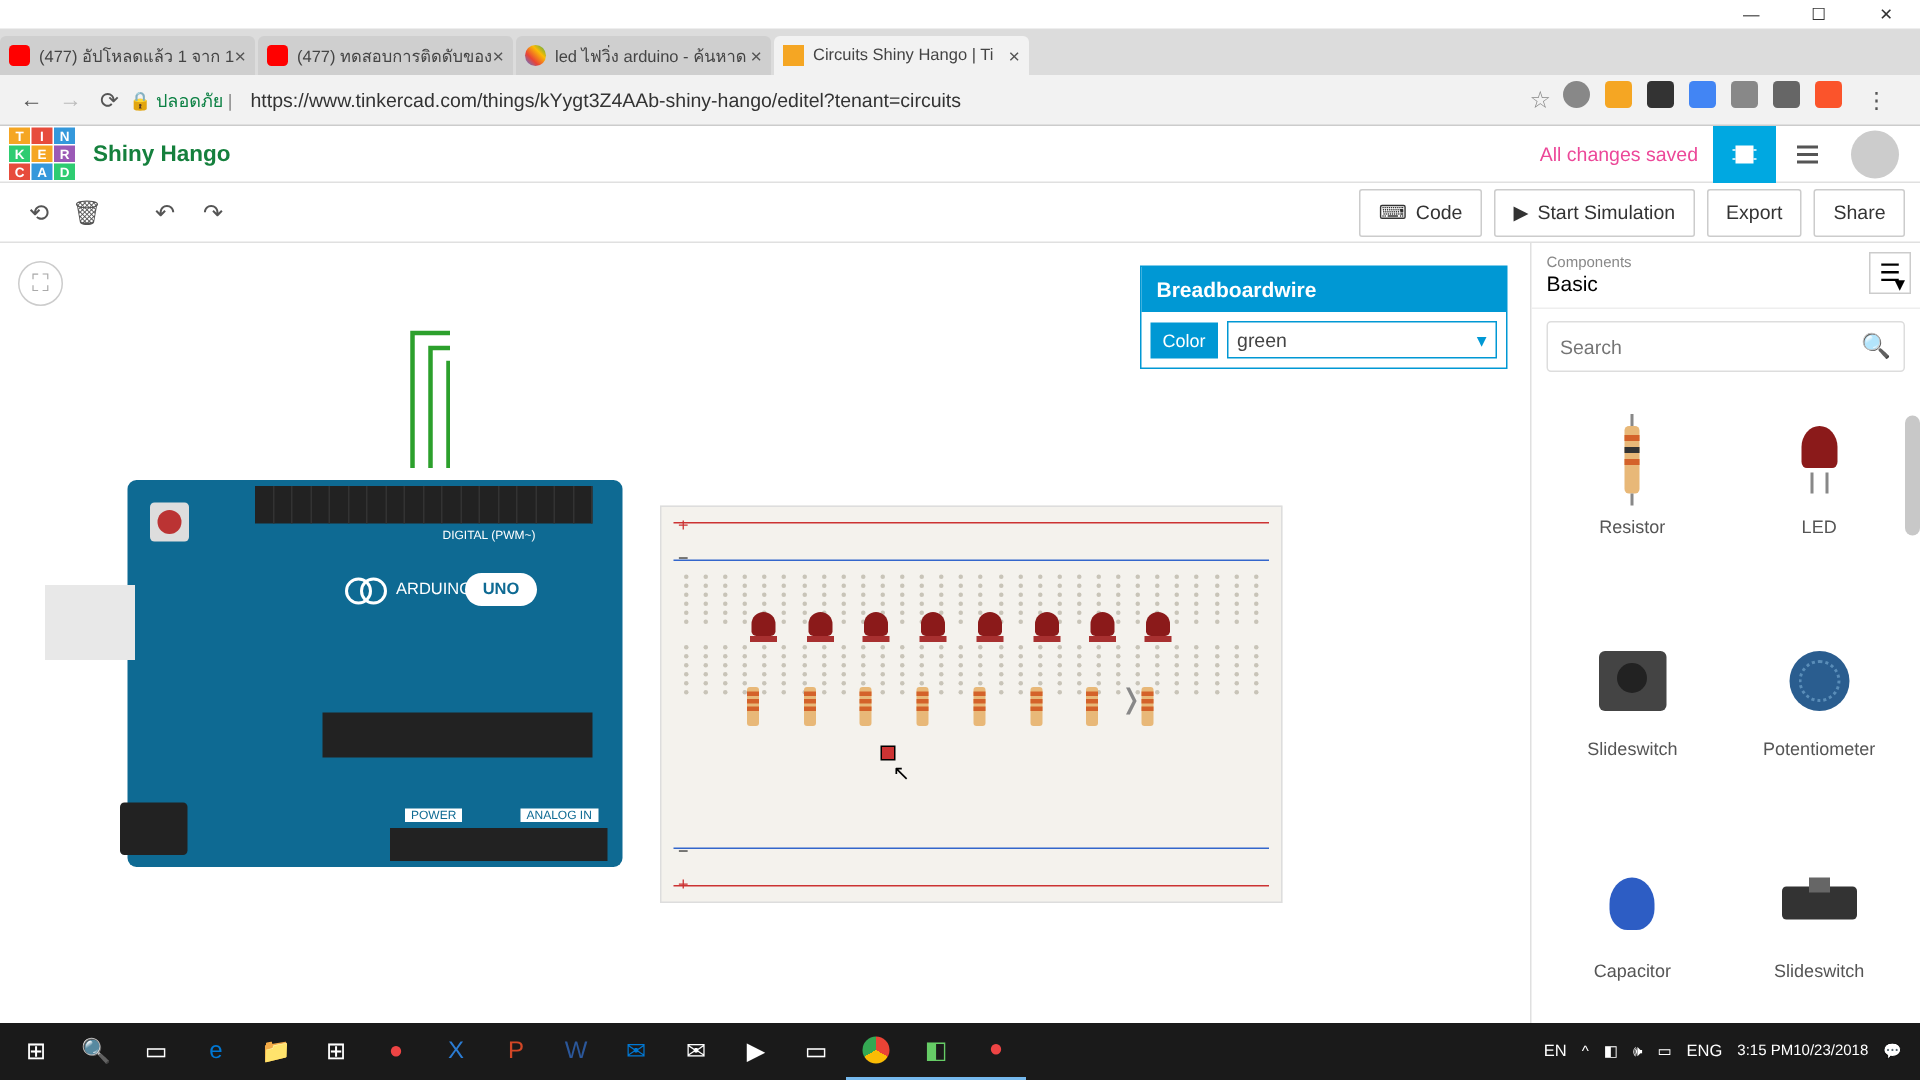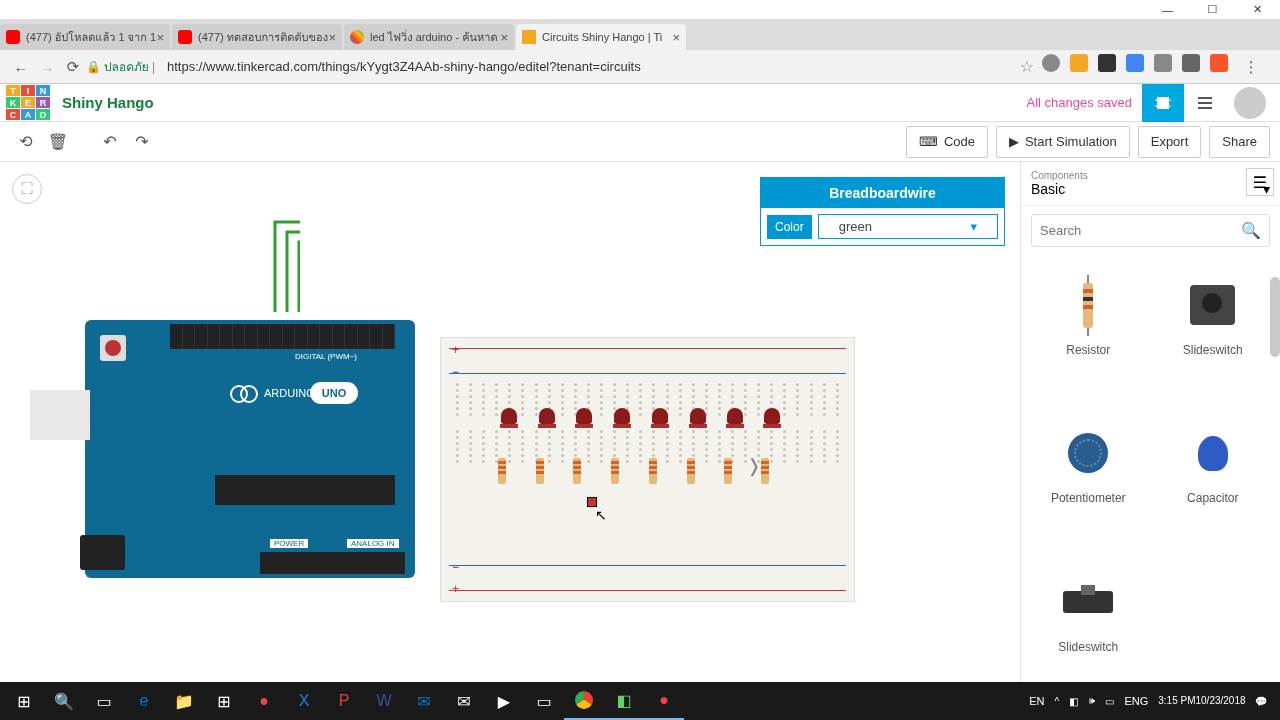--- a/index.html
+++ b/index.html
@@ -84,25 +84,25 @@
 .led-bb .base { width: 18px; height: 4px; background: #a83030; margin-left: -1px; }
 .resistor-bb { position: absolute; width: 8px; height: 26px; background: #e8b878; border-radius: 2px; }
 .resistor-bb::before { content: ""; position: absolute; top: 3px; left: 0; right: 0; height: 3px; background: #d4622a; box-shadow: 0 5px 0 #d4622a, 0 10px 0 #d4622a; }
 
 
 .wires { position: absolute; inset: 0; pointer-events: none; }
 .wire { stroke: #2ca02c; stroke-width: 3; fill: none; }
 .wire-end { fill: #2ca02c; }
 
 
-.inspector { position: absolute; top: 15px; left: 760px; width: 245px; background: #fff; border: 1px solid #0098d4; text-align: center; }
+.inspector { position: absolute; top: 15px; left: 760px; width: 245px; background: #fff; border: 1px solid #0098d4; }
 .insp-head { background: #0098d4; color: #fff; font-size: 14px; font-weight: 600; padding: 7px 10px; }
 .insp-row { display: flex; padding: 6px; align-items: center; gap: 6px; }
 .insp-lbl { background: #0098d4; color: #fff; font-size: 12px; padding: 5px 8px; }
-.insp-sel { flex: 1; border: 1px solid #0098d4; padding: 4px 20px; font-size: 13px; color: #444; display: flex; justify-content: space-between; align-items: center; }
+.insp-sel { flex: 1; border: 1px solid #0098d4; padding: 4px 6px; font-size: 13px; color: #444; display: flex; justify-content: space-between; align-items: center; }
 
 
 .panel { width: 260px; background: #fff; display: flex; flex-direction: column; border-left: 1px solid #e0e0e0; }
 .panel-top { padding: 8px 10px; border-bottom: 1px solid #eee; }
 .panel-top .lbl { font-size: 10px; color: #888; }
 .panel-top .sel { display: flex; justify-content: space-between; align-items: center; font-size: 14px; }
 .list-btn { position: absolute; top: 6px; right: 6px; width: 28px; height: 28px; border: 1px solid #ccc; display: flex; align-items: center; justify-content: center; }
 .search-box { margin: 8px 10px; border: 1px solid #ddd; border-radius: 3px; padding: 6px 8px; display: flex; align-items: center; }
 .search-box input { border: none; flex: 1; font-size: 13px; outline: none; }
 .comp-grid { flex: 1; overflow-y: auto; display: grid; grid-template-columns: 1fr 1fr; gap: 20px 10px; padding: 20px 10px; }
@@ -781,20 +781,28 @@
     <div class="search-box">
       <input placeholder="Search" style="">
       <span style="color:#bbb">🔍</span>
     </div>
     <div class="comp-grid">
       <div class="comp">
           <div class="cicon">
             <div class="resistor-ico"></div>
           </div>
           <div class="clab">Resistor</div>
+        </div>
+      <div class="comp">
+          <div class="cicon">
+            <div class="led-ico">
+              <div class="dome"></div>
+            </div>
+          </div>
+          <div class="clab">LED</div>
         </div>
       <div class="comp">
           <div class="cicon">
             <div class="pushbtn-ico"></div>
           </div>
           <div class="clab">Slideswitch</div>
         </div>
       <div class="comp">
           <div class="cicon">
             <div class="pot-ico"></div>

